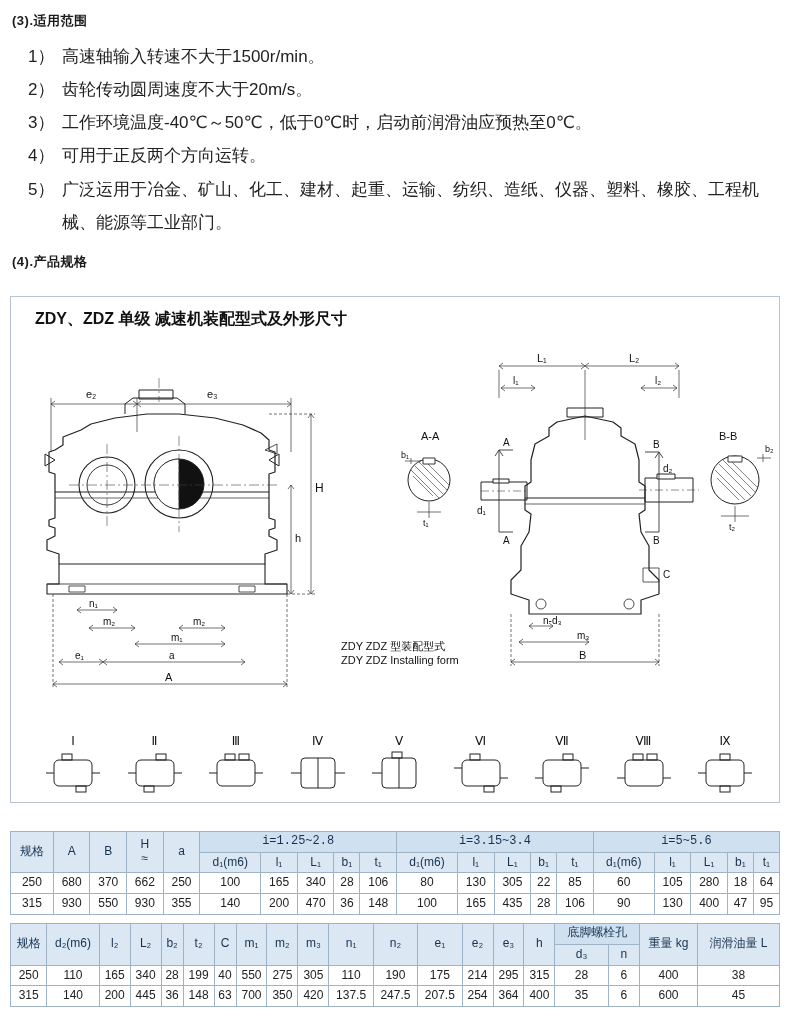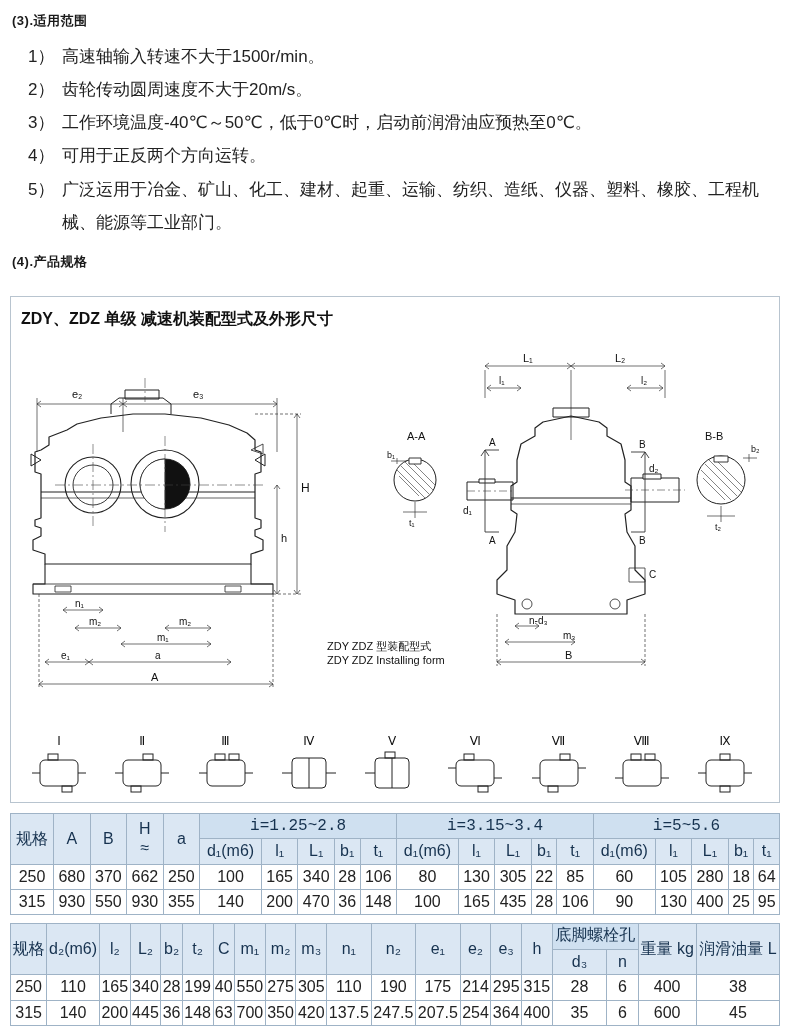--- a/index.html
+++ b/index.html
@@ -44,22 +44,22 @@
   }
   ul.scope-list li .txt {
     flex: 1 1 auto;
   }
   h2.sec-title.second { margin-top: 14px; margin-bottom: 25px; }
 
   
   .spec-box {
     border: 1px solid #b8c4cf;
     background: #fff;
-    padding: 8px 10px 6px 4px;
-    margin-bottom: 10px;
+    padding: 8px 10px 6px 18px;
+    margin-bottom: 28px;
   }
   .spec-box-title {
     font-size: 16px;
     font-weight: bold;
     color: #111;
     margin: 4px 2px 2px 6px;
   }
   .drawing-area {
     position: relative;
     width: 100%;
@@ -81,21 +81,21 @@
     font-size: 12px;
     color: #111;
     margin-bottom: 2px;
   }
   .variant svg { display: block; margin: 0 auto; }
 
   
   table.spec {
     width: 100%;
     border-collapse: collapse;
-    font-size: 16px;
+    font-size: 12px;
     color: #222;
     margin-bottom: 8px;
     border-radius: 24px;
   }
   table.spec th, table.spec td {
     border: 1px solid #9fb3c6;
     text-align: center;
     padding: 3px 1px;
     line-height: 1.15;
   }
@@ -533,21 +533,21 @@
         <td>36</td>
         <td>148</td>
         <td>100</td>
         <td>165</td>
         <td>435</td>
         <td>28</td>
         <td>106</td>
         <td>90</td>
         <td>130</td>
         <td>400</td>
-        <td>25</td>
+        <td>47</td>
         <td>95</td>
       </tr>
     </tbody>
   </table>
 
   <table class="spec">
     <thead>
       <tr>
         <th rowspan="2">规格</th>
         <th rowspan="2">d₂(m6)</th>

